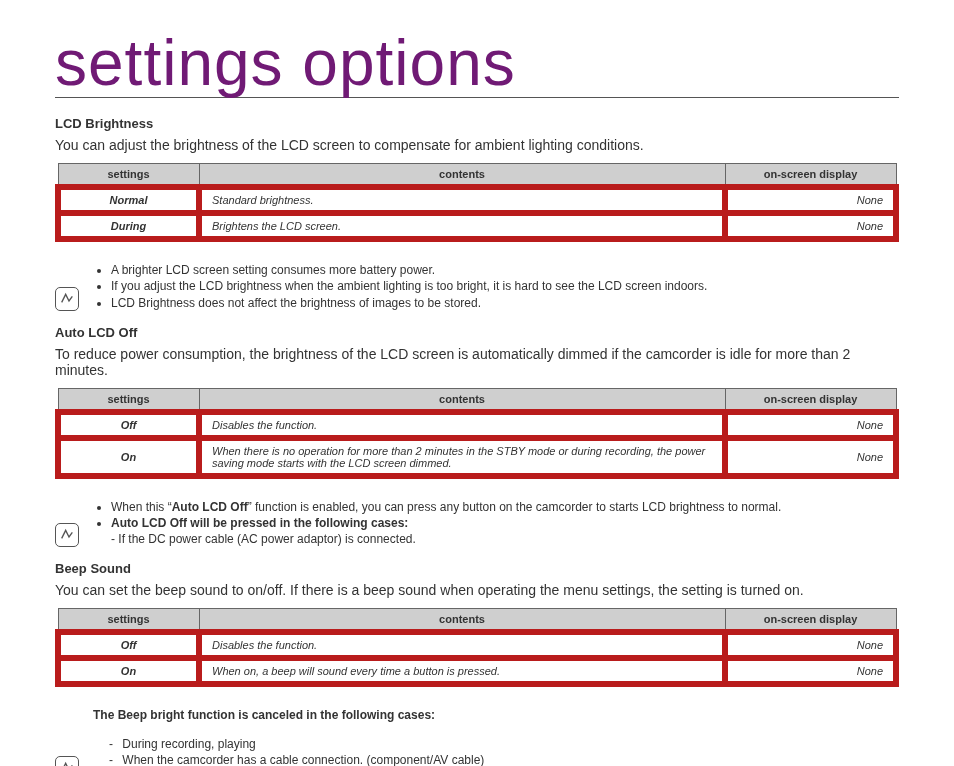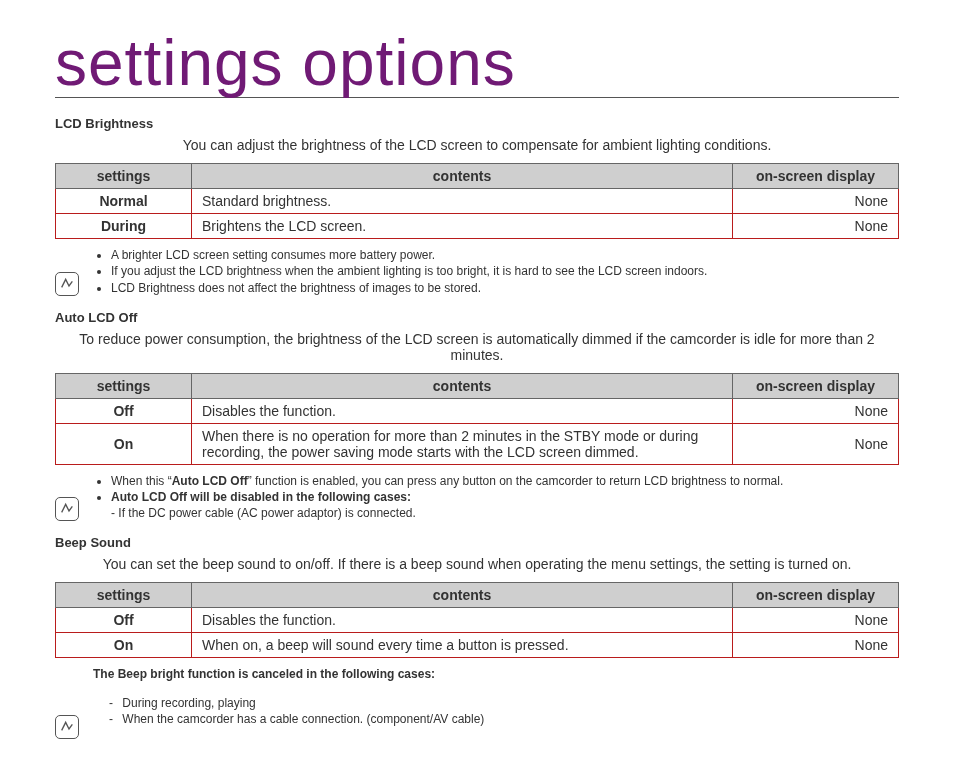--- a/index.html
+++ b/index.html
@@ -24,39 +24,39 @@
     color: #701a75;
   }
   .section-head {
     font-weight: bold;
     font-size: 13px;
     margin: 10px 0 6px 0;
   }
   .section-desc {
     font-size: 14px;
     margin: 0 0 10px 0;
-    text-align: center;
   }
   table {
     width: 100%;
     border-collapse: collapse;
-    font-size: 14px;
-    margin-bottom: 8px;
+    font-size: 11px;
+    margin-bottom: 20px;
   }
   th {
     background: #cfcfcf;
     border: 1px solid #666;
     padding: 4px 10px;
     font-weight: bold;
     text-align: center;
   }
   td {
-    border: 1px solid #b91c1c;
+    border: 6px solid #b91c1c;
     padding: 4px 10px;
     vertical-align: middle;
+    font-style: italic;
   }
   td.setting {
     width: 115px;
     text-align: center;
     font-weight: bold;
   }
   td.display {
     width: 145px;
     text-align: right;
   }
@@ -171,22 +171,22 @@
   </tbody>
 </table>
 <div class="note-block">
   <div class="note-icon">
     <svg viewBox="0 0 24 24">
         <path fill="none" stroke="#555" stroke-width="2" d="M4 17l6-12 5 10 5-7"></path>
       </svg>
   </div>
   <div class="note-text">
     <ul class="note-list">
-      <li><span>When this “</span><b>Auto LCD Off</b><span>” function is enabled, you can press any button on the camcorder to return LCD brightness to normal.</span></li>
-      <li><b>Auto LCD Off will be disabled in the following cases:</b><br><span>- If the DC power cable (AC power adaptor) is connected.</span></li>
+      <li><span>When this “</span><b>Auto LCD Off</b><span>” function is enabled, you can press any button on the camcorder to starts LCD brightness to normal.</span></li>
+      <li><b>Auto LCD Off will be pressed in the following cases:</b><br><span>- If the DC power cable (AC power adaptor) is connected.</span></li>
     </ul>
   </div>
 </div>
 
 <div class="section-head">Beep Sound</div>
 <div class="section-desc">You can set the beep sound to on/off. If there is a beep sound when operating the menu settings, the setting is turned on.</div>
 <table>
   <thead>
     <tr>
       <th>settings</th>

